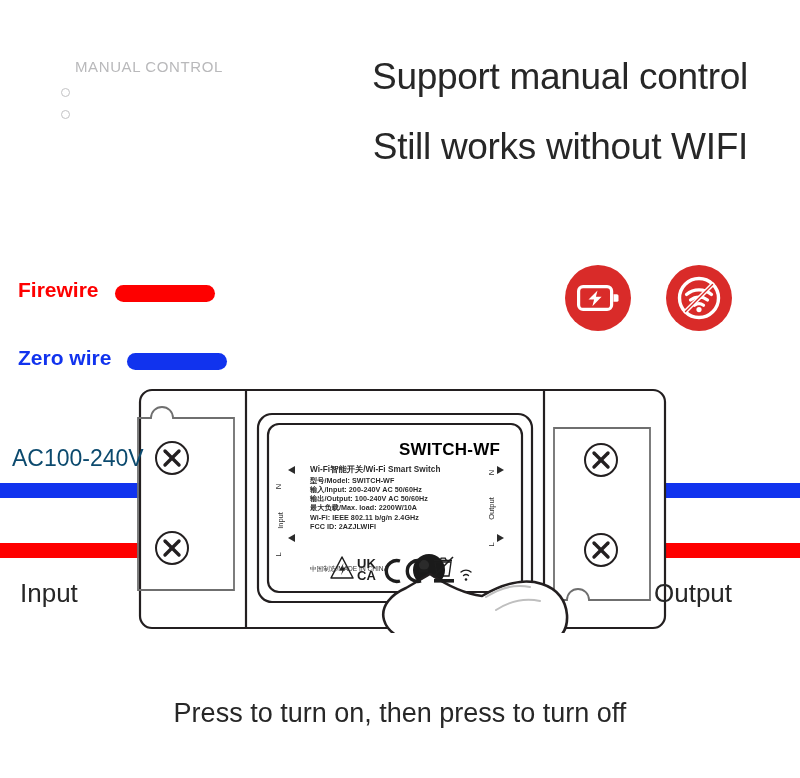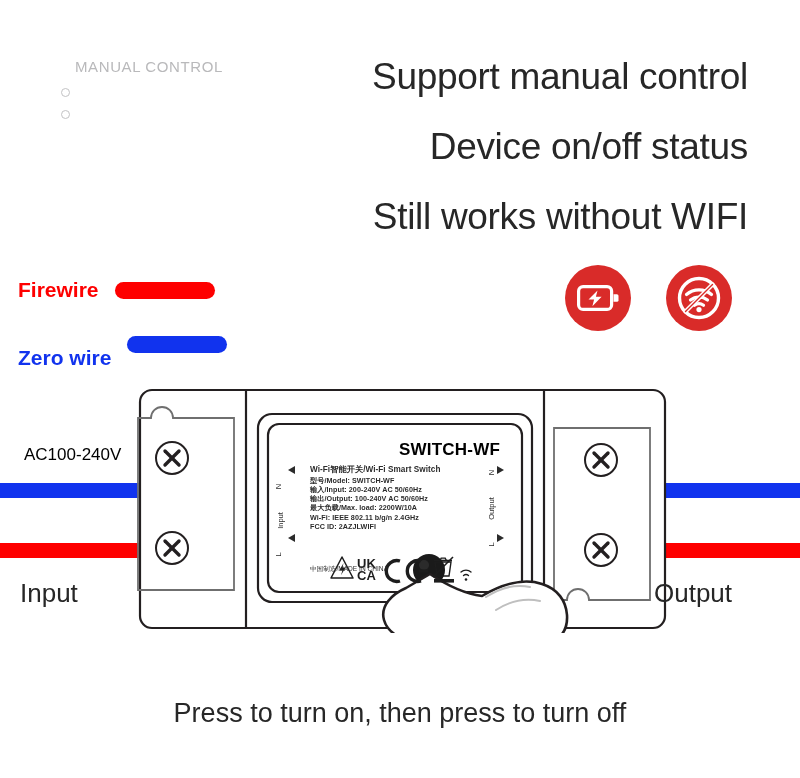--- a/index.html
+++ b/index.html
@@ -29,21 +29,21 @@
   .headlines {
     position: absolute; right: 52px; top: 42px;
     width: 700px; text-align: right;
   }
   .headline {
     font-size: 37px; line-height: 70px; color: #272727;
     font-weight: 400; white-space: nowrap; letter-spacing: -0.3px;
   }
 
   
-  .legend-row { position: absolute; display: flex; align-items: center; }
+  .legend-row { position: absolute; display: flex; align-items: flex-end; }
   .legend-row.fire { left: 18px; top: 278px; }
   .legend-row.zero { left: 18px; top: 318px; }
   .legend-text { font-size: 21px; font-weight: 700; white-space: nowrap; }
   .legend-text.fire-t { color: #fe0000; }
   .legend-text.zero-t { color: #1133ee; margin-top: 28px; }
   .legend-bar { width: 100px; height: 17px; border-radius: 9px; margin-left: 16px; }
   .legend-bar.fire-b { background: #fe0000; }
   .legend-bar.zero-b { background: #1133ee; }
 
   
@@ -59,22 +59,22 @@
   .wire { position: absolute; height: 15px; }
   .wire.blue { background: #1133ee; }
   .wire.red  { background: #fe0000; }
   .wire.l-blue { left: 0;   top: 483px; width: 148px; }
   .wire.l-red  { left: 0;   top: 543px; width: 148px; }
   .wire.r-blue { left: 650px; top: 483px; width: 150px; }
   .wire.r-red  { left: 650px; top: 543px; width: 150px; }
 
   
   .voltage {
-    position: absolute; left: 24px; top: 445px;
-    font-size: 17px; color: #000000; white-space: nowrap;
+    position: absolute; left: 12px; top: 445px;
+    font-size: 23px; color: #0c4a6e; white-space: nowrap;
   }
   .io-label {
     position: absolute; font-size: 26px; color: #272727; white-space: nowrap;
   }
   .io-label.input  { left: 20px;  top: 578px; }
   .io-label.output { left: 654px; top: 578px; }
 
   
   .caption {
     position: absolute; left: 0; top: 698px; width: 800px;
@@ -114,21 +114,20 @@
 <body>
 
 <div id="page">
 
   <div class="manual-label">MANUAL CONTROL</div>
   <div class="manual-dot d1"></div>
   <div class="manual-dot d2"></div>
 
   <div class="headlines">
     <div class="headline">Support manual control</div>
-    <div class="headline">Device on/off status</div>
     <div class="headline">Still works without WIFI</div>
   </div>
 
   <div class="legend-row fire">
     <span class="legend-text fire-t">Firewire</span>
     <span class="legend-bar fire-b"></span>
   </div>
   <div class="legend-row zero">
     <span class="legend-text zero-t">Zero wire</span>
     <span class="legend-bar zero-b"></span>

